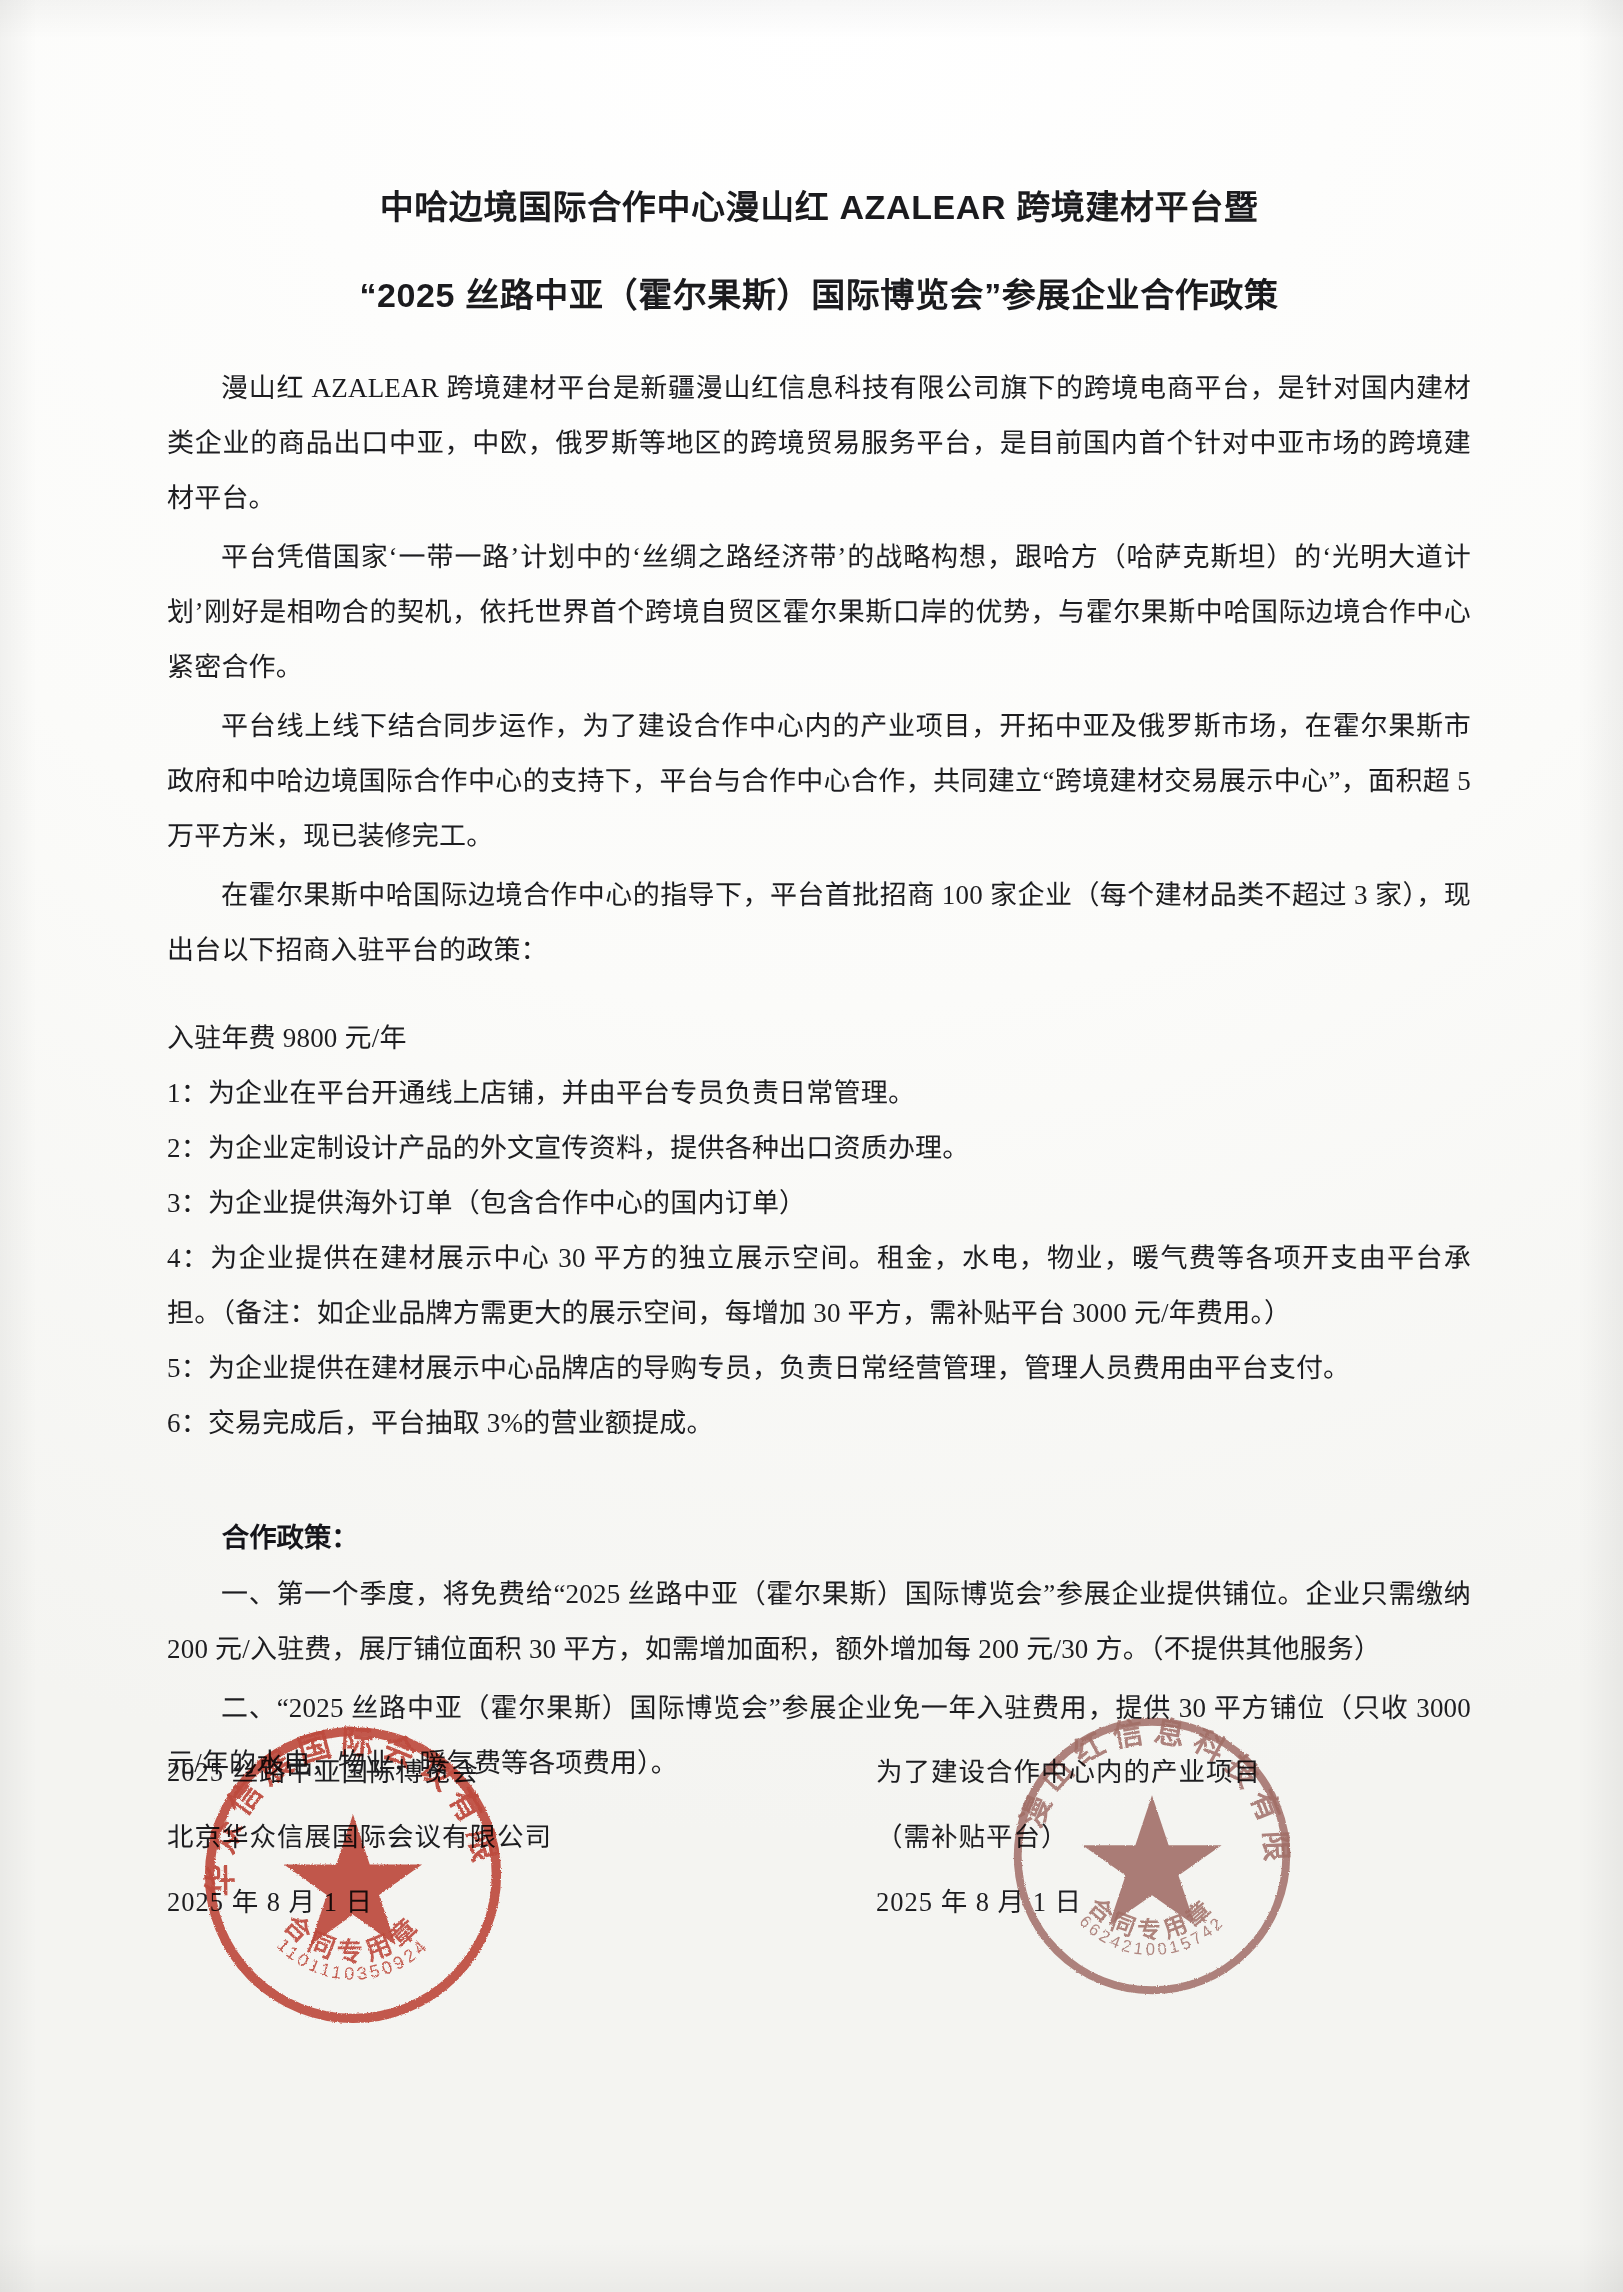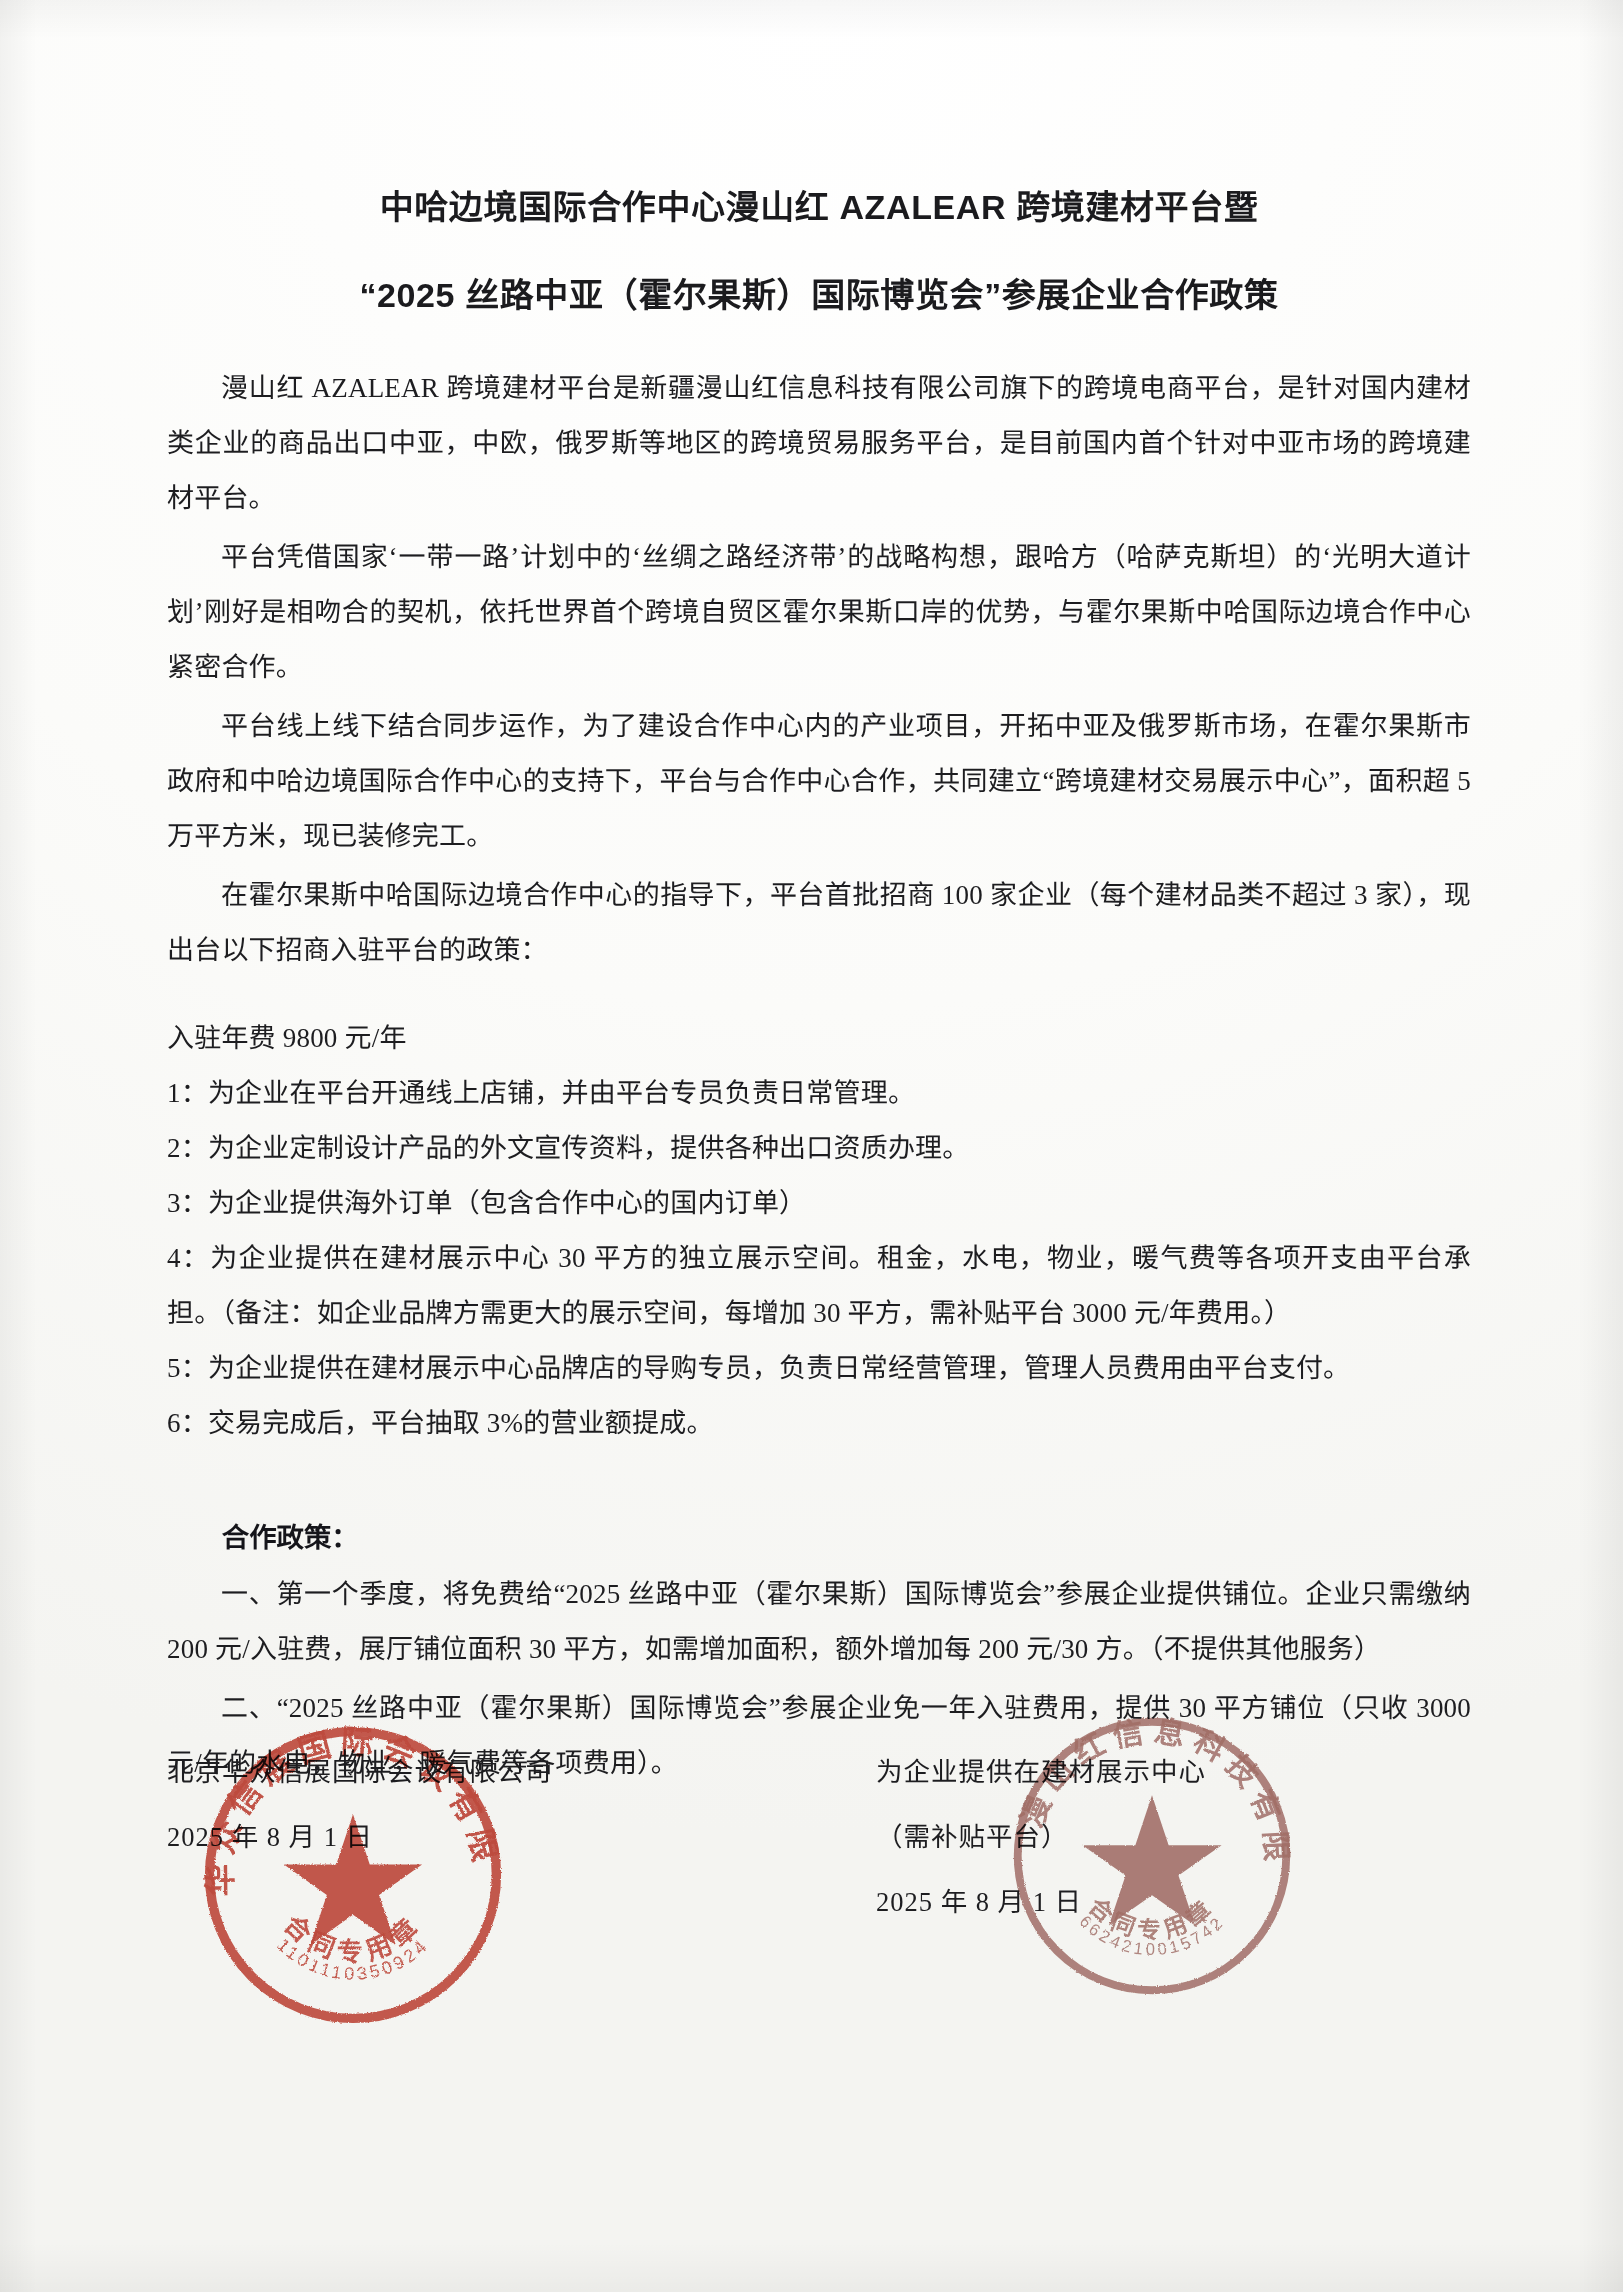--- a/index.html
+++ b/index.html
@@ -175,20 +175,21 @@
 
     <div class="policy-block">
       <p class="policy-heading">合作政策：</p>
       <p class="para">一、第一个季度，将免费给“2025 丝路中亚（霍尔果斯）国际博览会”参展企业提供铺位。企业只需缴纳 200 元/入驻费，展厅铺位面积 30 平方，如需增加面积，额外增加每 200 元/30 方。（不提供其他服务）</p>
       <p class="para">二、“2025 丝路中亚（霍尔果斯）国际博览会”参展企业免一年入驻费用，提供 30 平方铺位（只收 3000 元/年的水电，物业，暖气费等各项费用）。</p>
     </div>
 
     <div class="signatures">
 
       <div class="sig-col left">
+        <div class="sig-line">2025 丝路中亚国际博览会</div>
         <div class="sig-line">北京华众信展国际会议有限公司</div>
         <div class="sig-line">2025 年 8 月 1 日</div>
 
         <div class="seal seal-left">
           <svg viewBox="0 0 300 300" xmlns="http://www.w3.org/2000/svg">
             <defs>
               <path id="ringPathL" d="M 150,150 m -116,0 a 116,116 0 1,1 232,0" transform="rotate(-6 150 150)"></path>
               <path id="botPathL" d="M 150,150 m -82,0 a 82,82 0 1,0 164,0"></path>
               <path id="codePathL" d="M 150,150 m -100,0 a 100,100 0 1,0 200,0"></path>
               <filter id="inkL" x="-20%" y="-20%" width="140%" height="140%">
@@ -207,21 +208,21 @@
               <text font-family="'Liberation Sans', sans-serif" font-size="17" fill="#c0392b" letter-spacing="3.5" opacity="0.88">
                 <textPath href="#codePathL" startOffset="50%" text-anchor="middle">1101110350924</textPath>
               </text>
               <path d="M150 92 L166 140 L216 140 L175 169 L191 217 L150 188 L109 217 L125 169 L84 140 L134 140 Z" fill="#c0392b" opacity="0.93" stroke="none"></path>
             </g>
           </svg>
         </div>
       </div>
 
       <div class="sig-col right">
-        <div class="sig-line">为企业提供在建材展示中心</div>
+        <div class="sig-line">为了建设合作中心内的产业项目</div>
         <div class="sig-line">（需补贴平台）</div>
         <div class="sig-line">2025 年 8 月 1 日</div>
 
         <div class="seal seal-right">
           <svg viewBox="0 0 300 300" xmlns="http://www.w3.org/2000/svg">
             <defs>
               <path id="ringPathR" d="M 150,150 m -116,0 a 116,116 0 1,1 232,0" transform="rotate(10 150 150)"></path>
               <path id="botPathR" d="M 150,150 m -84,0 a 84,84 0 1,0 168,0"></path>
               <path id="codePathR" d="M 150,150 m -101,0 a 101,101 0 1,0 202,0"></path>
               <filter id="inkR" x="-20%" y="-20%" width="140%" height="140%">

